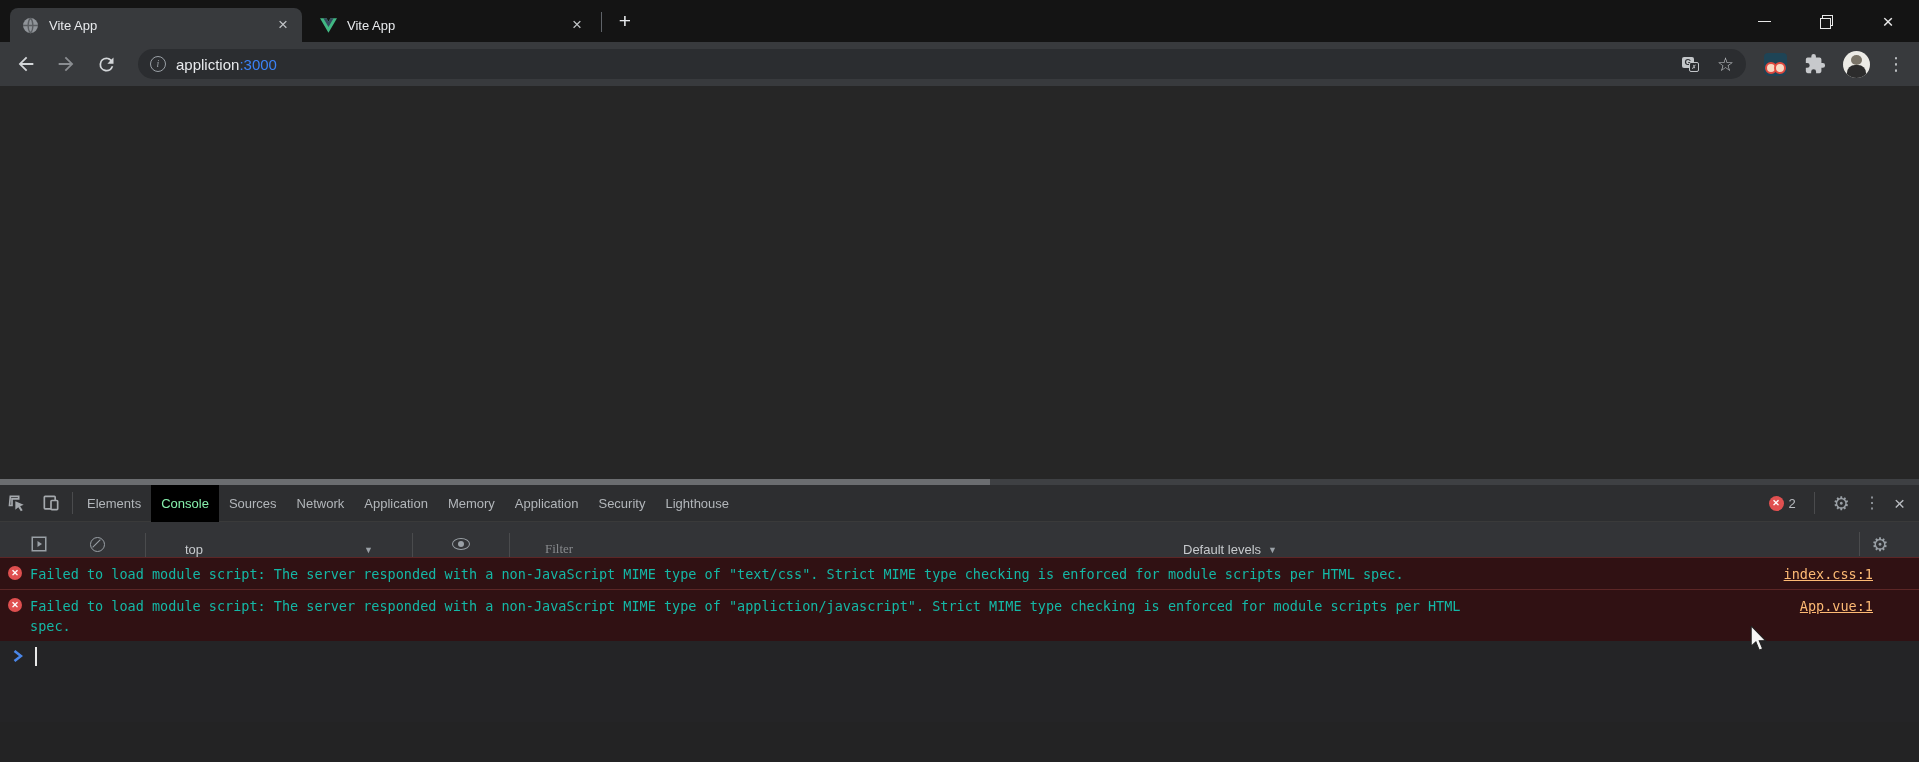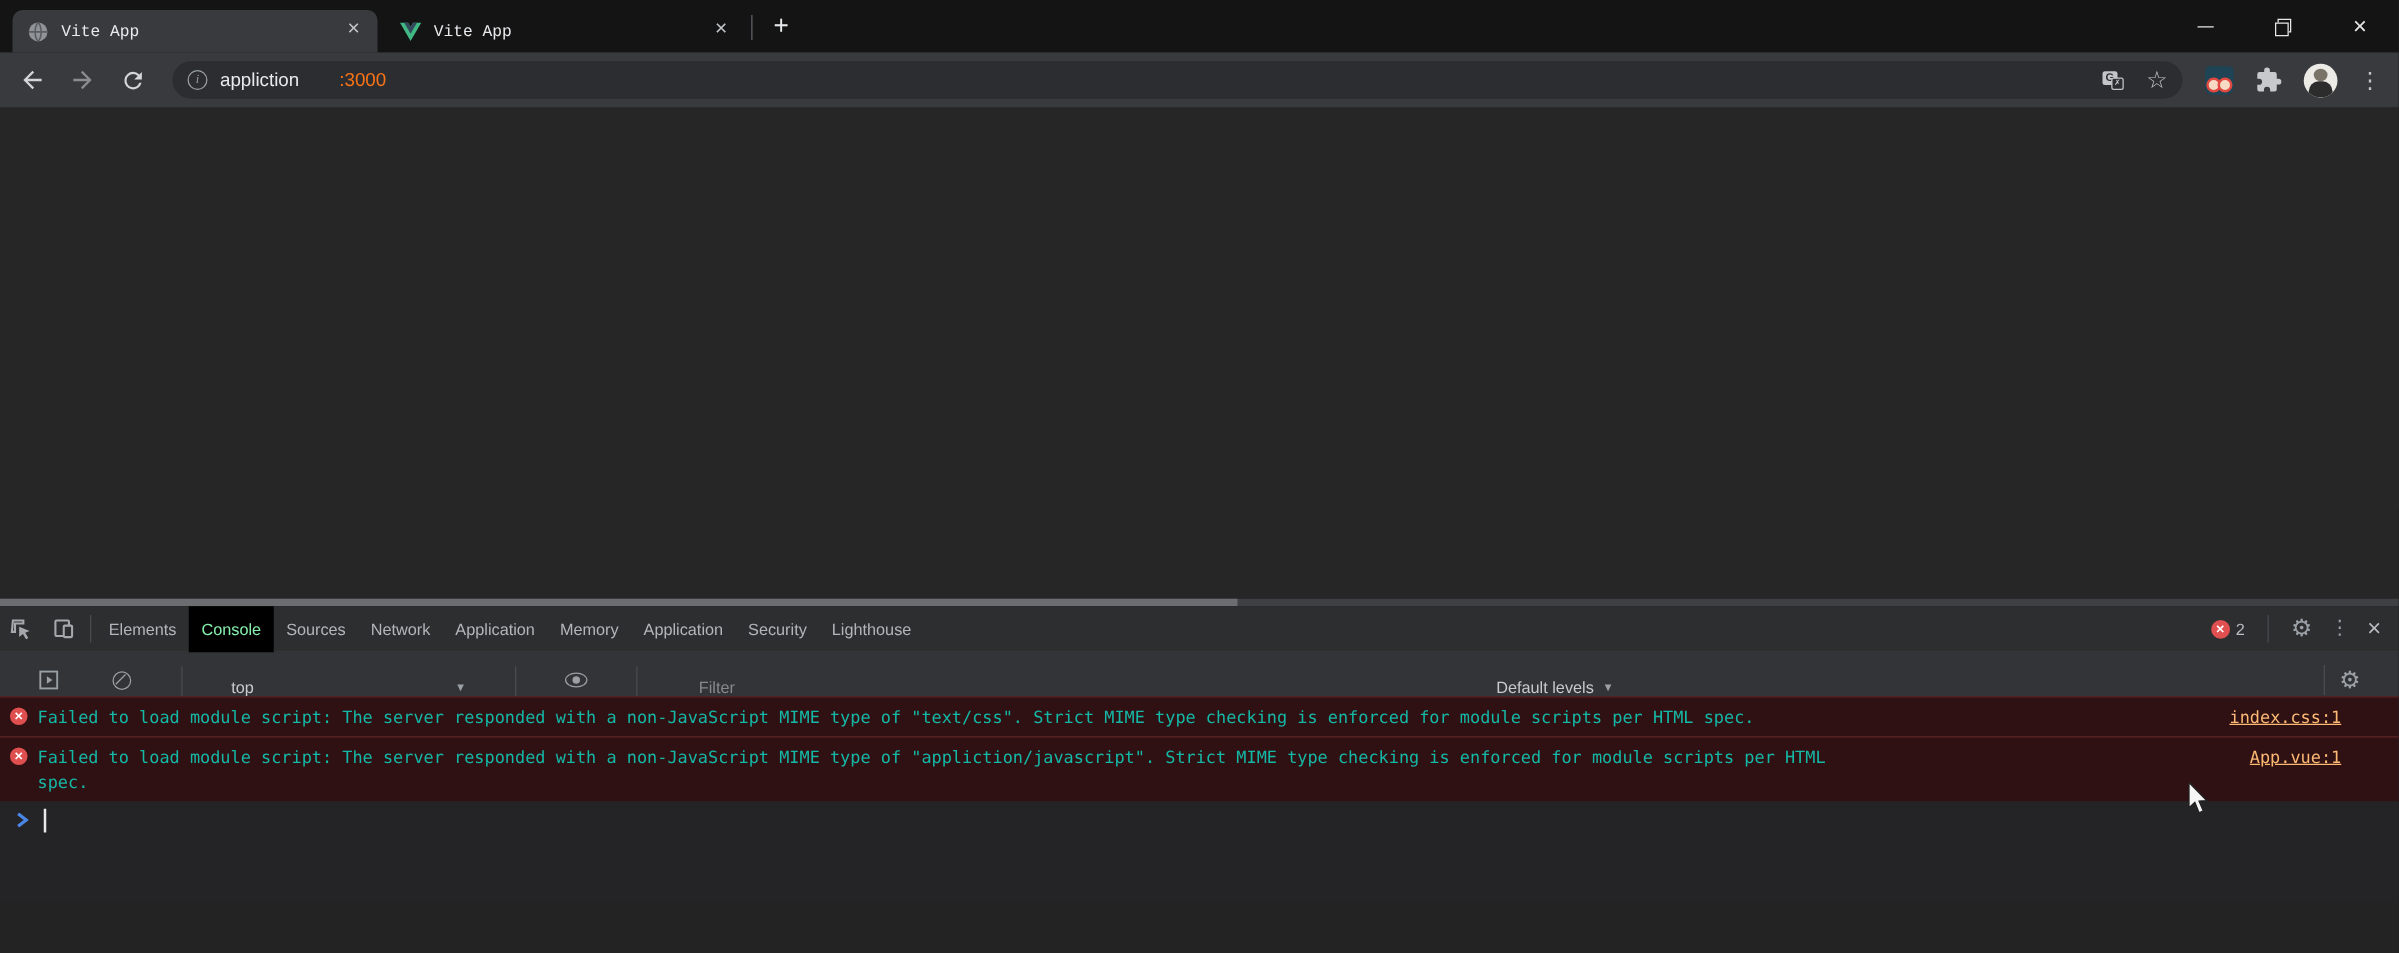--- a/index.html
+++ b/index.html
@@ -3,21 +3,21 @@
 <meta charset="utf-8">
 <style>
   * { margin:0; padding:0; box-sizing:border-box; }
   html,body { width:1919px; height:762px; background:#232324; overflow:hidden; }
   body { font-family:"Liberation Sans", sans-serif; position:relative; }
 
   .stage { position:absolute; inset:0; width:1919px; height:762px; }
 
   
   .titlebar { position:absolute; top:0; left:0; width:100%; height:42px; background:#141414; }
-  .tab { position:absolute; top:8px; height:34px; display:flex; align-items:center; padding:0 10px 0 12px;font-family:Liberation Mono, monospace; }
+  .tab { position:absolute; top:8px; height:34px; display:flex; align-items:center; padding:0 10px 0 12px; }
   .tab.active { left:10px; width:292px; background:#383a3d; border-radius:8px 8px 0 0; }
   .tab.inactive { left:308px; width:288px; }
   .tab .favicon { width:17px; height:17px; margin-right:10px; flex:0 0 auto; }
   .tab .tab-title { font-size:13px; color:#e8eaed; flex:1; white-space:nowrap; overflow:hidden; }
   .tab .tab-close { color:#c0c3c6; font-size:17px; line-height:17px; width:18px; height:18px; text-align:center; border-radius:50%; cursor:default; }
   .tab-divider { position:absolute; left:601px; top:12px; width:1px; height:20px; background:#5f6368; }
   .newtab-btn { position:absolute; left:612px; top:9px; width:26px; height:26px; color:#e8eaed; font-size:21px; line-height:24px; text-align:center; border-radius:50%; }
   .win-controls { position:absolute; top:0; right:0; height:42px; display:flex; }
   .win-btn { width:62px; height:42px; display:flex; align-items:center; justify-content:center; color:#e8e8e8; }
   .win-min-glyph { width:13px; height:0; border-top:1.6px solid #e8e8e8; display:block; }
@@ -25,21 +25,21 @@
   .win-restore-glyph::before { content:""; position:absolute; left:2px; top:0; width:9px; height:9px; border:1.4px solid #e8e8e8; }
   .win-restore-glyph::after { content:""; position:absolute; left:0; top:3px; width:9px; height:9px; border:1.4px solid #e8e8e8; background:#141414; }
   .win-close-glyph { font-size:19px; line-height:19px; }
 
   
   .toolbar { position:absolute; top:42px; left:0; width:100%; height:44px; background:#383a3d; display:flex; align-items:center; padding:0 14px; }
   .nav-icon { width:24px; height:24px; margin-right:16px; flex:0 0 auto; display:flex; align-items:center; justify-content:center; }
   .omnibox { flex:1; height:30px; background:#2b2d30; border-radius:15px; display:flex; align-items:center; padding:0 12px; margin:0 14px 0 4px; min-width:0; }
   .omnibox .info-icon { width:16px; height:16px; border:1.5px solid #9aa0a6; border-radius:50%; color:#9aa0a6; font-size:10px; line-height:13px; text-align:center; font-family:"Liberation Serif",serif; font-style:italic; margin-right:10px; flex:0 0 auto; }
   .url-text { font-size:15px; color:#e8eaed; white-space:nowrap; flex:1; }
-  .url-port { color:#f97316;margin-left:32px; }
+  .url-port { color:#3b82f6; }
   .omni-icons { display:flex; align-items:center; gap:18px; margin-left:12px; }
   .translate-icon { position:relative; width:17px; height:15px; }
   .translate-icon .t-back { position:absolute; left:0; top:0; width:12px; height:11px; background:#c3c6c9; border-radius:2px; color:#2b2d30; font-size:9px; font-weight:bold; line-height:11px; text-align:center; }
   .translate-icon .t-front { position:absolute; right:0; bottom:0; width:10px; height:10px; border:1.5px solid #c3c6c9; border-radius:2px; background:#2b2d30; }
   .translate-icon .t-front::after { content:"✗"; position:absolute; inset:0; color:#c3c6c9; font-size:6px; line-height:8px; text-align:center; }
   .star-icon { color:#c3c6c9; font-size:19px; line-height:19px; }
   .ext-icons { display:flex; align-items:center; gap:17px; margin-left:4px; }
   .binocular-avatar { width:23px; height:23px; border-radius:4px 4px 6px 6px; background:#1e4456; position:relative; }
   .binocular-avatar::before, .binocular-avatar::after { content:""; position:absolute; top:9px; width:8px; height:8px; border-radius:50%; border:2px solid #e0493f; background:#f7d9c4; }
   .binocular-avatar::before { left:1px; } .binocular-avatar::after { right:1px; }
@@ -72,21 +72,21 @@
   .console-toolbar { position:absolute; top:37px; left:0; width:100%; height:35px; background:#333437; display:flex; align-items:flex-end; padding:0 24px;gap:28px; }
   .ct-icon { width:30px; height:26px; display:flex; align-items:center; justify-content:center; }
   .ct-divider { width:1px; height:24px; background:#4a4b4d; margin:0 5px; }
   .context-select { display:flex; align-items:center; width:200px; padding:0 6px; color:#c7cacd; font-size:13px; }
   .context-select .dd-arrow { margin-left:auto; }
   .dd-arrow { color:#9aa0a6; font-size:9px; }
   .clear-icon { position:relative; width:15px; height:15px; border:1.8px solid #9aa0a6; border-radius:50%; }
   .clear-icon::after { content:""; position:absolute; left:0px; top:5.2px; width:11px; height:0; border-top:1.8px solid #9aa0a6; transform:rotate(-45deg); }
   .eye-icon { position:relative; width:18px; height:12px; border:1.6px solid #9aa0a6; border-radius:50%; }
   .eye-icon::after { content:""; position:absolute; left:4.6px; top:1.6px; width:6px; height:6px; border-radius:50%; background:#9aa0a6; }
-  .filter-input { width:400px; background:transparent; border:none; outline:none; color:#fca5a5; font-size:13px; font-family:Liberation Sans, sans-serif; margin-left:16px; }
+  .filter-input { width:400px; background:transparent; border:none; outline:none; color:#fca5a5; font-size:13px; font-family:Liberation Serif, serif; margin-left:2px; }
   .filter-input::placeholder { color:#87898c; }
   .levels-select { display:flex; align-items:center; gap:7px; color:#c7cacd; font-size:13px; margin-left:210px; }
   .ct-right { margin-left:auto; display:flex; align-items:center; }
 
   .console-messages { position:absolute; top:72px; left:0; width:100%; bottom:0; font-family:"DejaVu Sans Mono", monospace; }
   .console-error { position:relative; background:#301113; border-top:1px solid #5c2626; padding:6px 150px 5px 30px; }
   .console-error:last-of-type { border-bottom:1px solid #5c2626; padding-bottom:17px; }
   .err-x-icon { position:absolute; left:8px; top:8px; width:14px; height:14px; border-radius:50%; background:#df4f4f; color:#fff; font-size:9px; font-weight:bold; line-height:14px; text-align:center; font-family:"Liberation Sans",sans-serif; }
   .err-msg { display:block; max-width:1448px; color:#14b8a6; font-size:13.5px; line-height:20px; }
   .err-src { position:absolute; right:46px; top:6px; color:#fdba74; font-size:13.5px; line-height:20px; text-decoration:underline; white-space:nowrap; }

